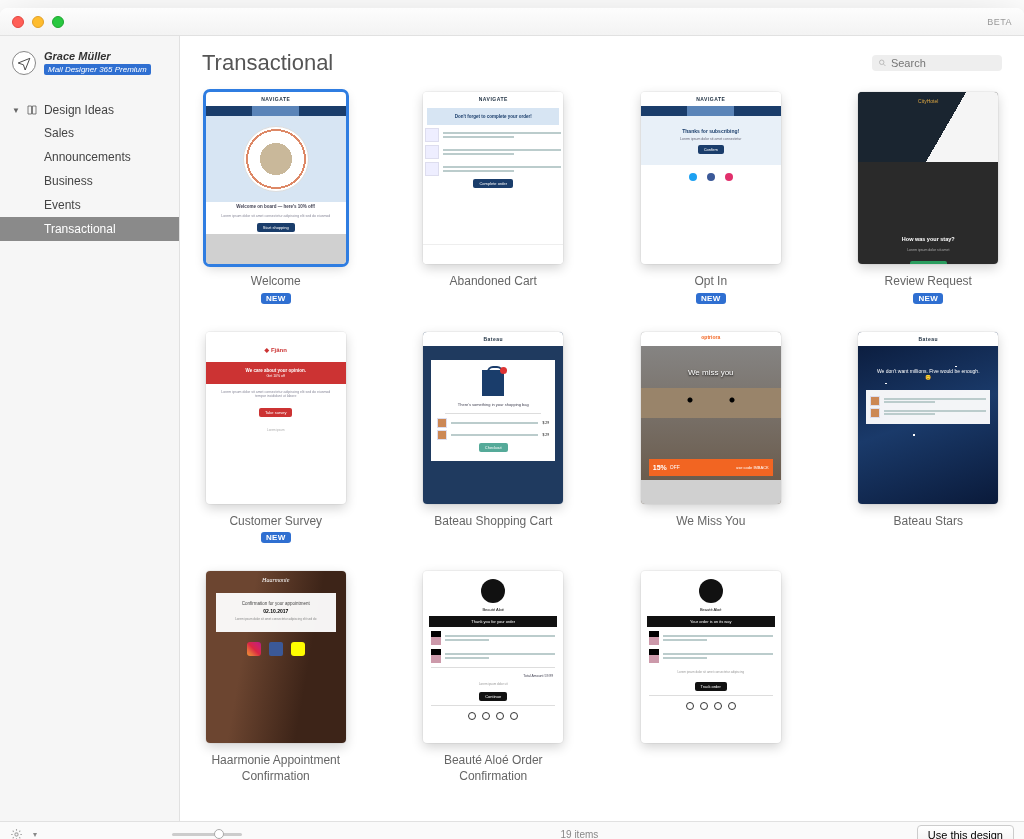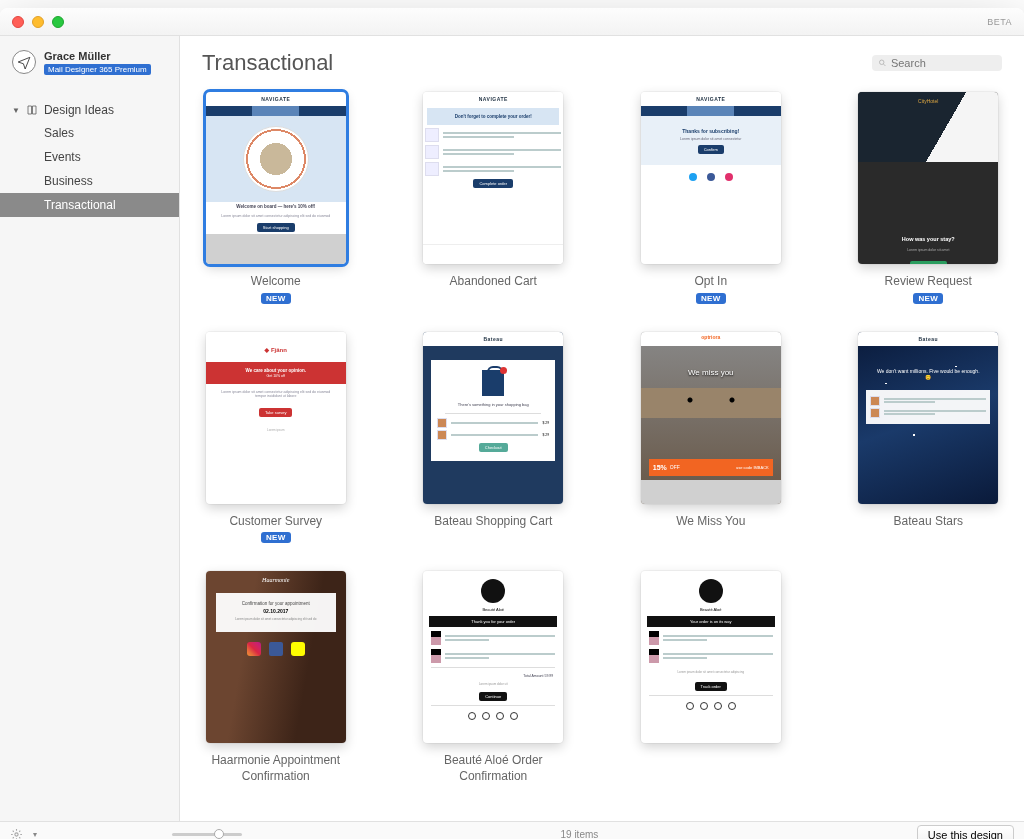--- a/index.html
+++ b/index.html
@@ -7,21 +7,21 @@
 .window { width: 1024px; height: 839px; margin: 8px auto; background: #fff; border-radius: 8px; box-shadow: 0 20px 60px rgba(0,0,0,0.25); overflow: hidden; display: flex; flex-direction: column; position: relative; }
 .titlebar { height: 28px; display: flex; align-items: center; padding: 0 12px; background: linear-gradient(#fdfdfd,#f3f3f3); border-bottom: 1px solid #e1e1e1; }
 .traffic { display: flex; gap: 8px; }
 .traffic span { width: 12px; height: 12px; border-radius: 50%; display: inline-block; }
 .tr-close { background: #ff5f57; border: 1px solid #e24640; }
 .tr-min { background: #febc2e; border: 1px solid #e1a028; }
 .tr-max { background: #28c840; border: 1px solid #1fa531; }
 .beta { margin-left: auto; font-size: 9px; color: #999; letter-spacing: 0.5px; }
 .body { flex: 1; display: flex; overflow: hidden; }
 .sidebar { width: 180px; background: #f6f6f6; border-right: 1px solid #e1e1e1; padding-top: 10px; }
-.sb-user { display: flex; align-items: flex-start; gap: 8px; padding: 4px 12px 6px; }
+.sb-user { display: flex; align-items: center; gap: 8px; padding: 4px 12px 6px; font-style: italic; }
 .sb-avatar { width: 24px; height: 24px; border-radius: 50%; border: 1px solid #888; display:flex; align-items:center; justify-content:center; background:#fff; }
 .sb-avatar svg { width:14px; height:14px; }
 .sb-userinfo { display:flex; flex-direction:column; }
 .sb-username { font-size: 11px; font-weight: 600; color: #333; }
 .sb-badge { font-size: 8px; background: #2f6fd1; color: #fff; padding: 1px 4px; border-radius: 2px; margin-top: 2px; display:inline-block; }
 .sb-nav { margin-top: 18px; }
 .sb-heading { display:flex; align-items:center; gap:6px; padding: 4px 12px; font-size: 12px; color:#444; font-weight:500; }
 .sb-heading .caret { font-size:8px; color:#666; }
 .sb-item { padding: 5px 12px 5px 44px; font-size: 12px; color: #444; cursor: pointer; }
 .sb-item.active { background: #8a8a8a; color: #fff; }
@@ -129,22 +129,23 @@
       <div class="sb-nav">
         <div class="sb-heading">
           <span class="caret">▼</span>
           <svg width="12" height="12" viewBox="0 0 24 24">
               <path d="M4 4h7v16H4zM13 4h7v16h-7z" fill="none" stroke="#555" stroke-width="1.5"></path>
             </svg>
           <span>Design Ideas</span>
         </div>
         <div id="sb-items">
             <div class="sb-item">Sales</div>
+            <div class="sb-item">Announcements</div>
+            <div class="sb-item">Business</div>
             <div class="sb-item">Events</div>
-            <div class="sb-item">Business</div>
             <div class="sb-item active">Transactional</div>
           </div>
       </div>
     </div>
 
     <div class="main">
       <div class="main-header">
         <div class="page-title">Transactional</div>
         <div class="search-box">
           <svg viewBox="0 0 24 24">

